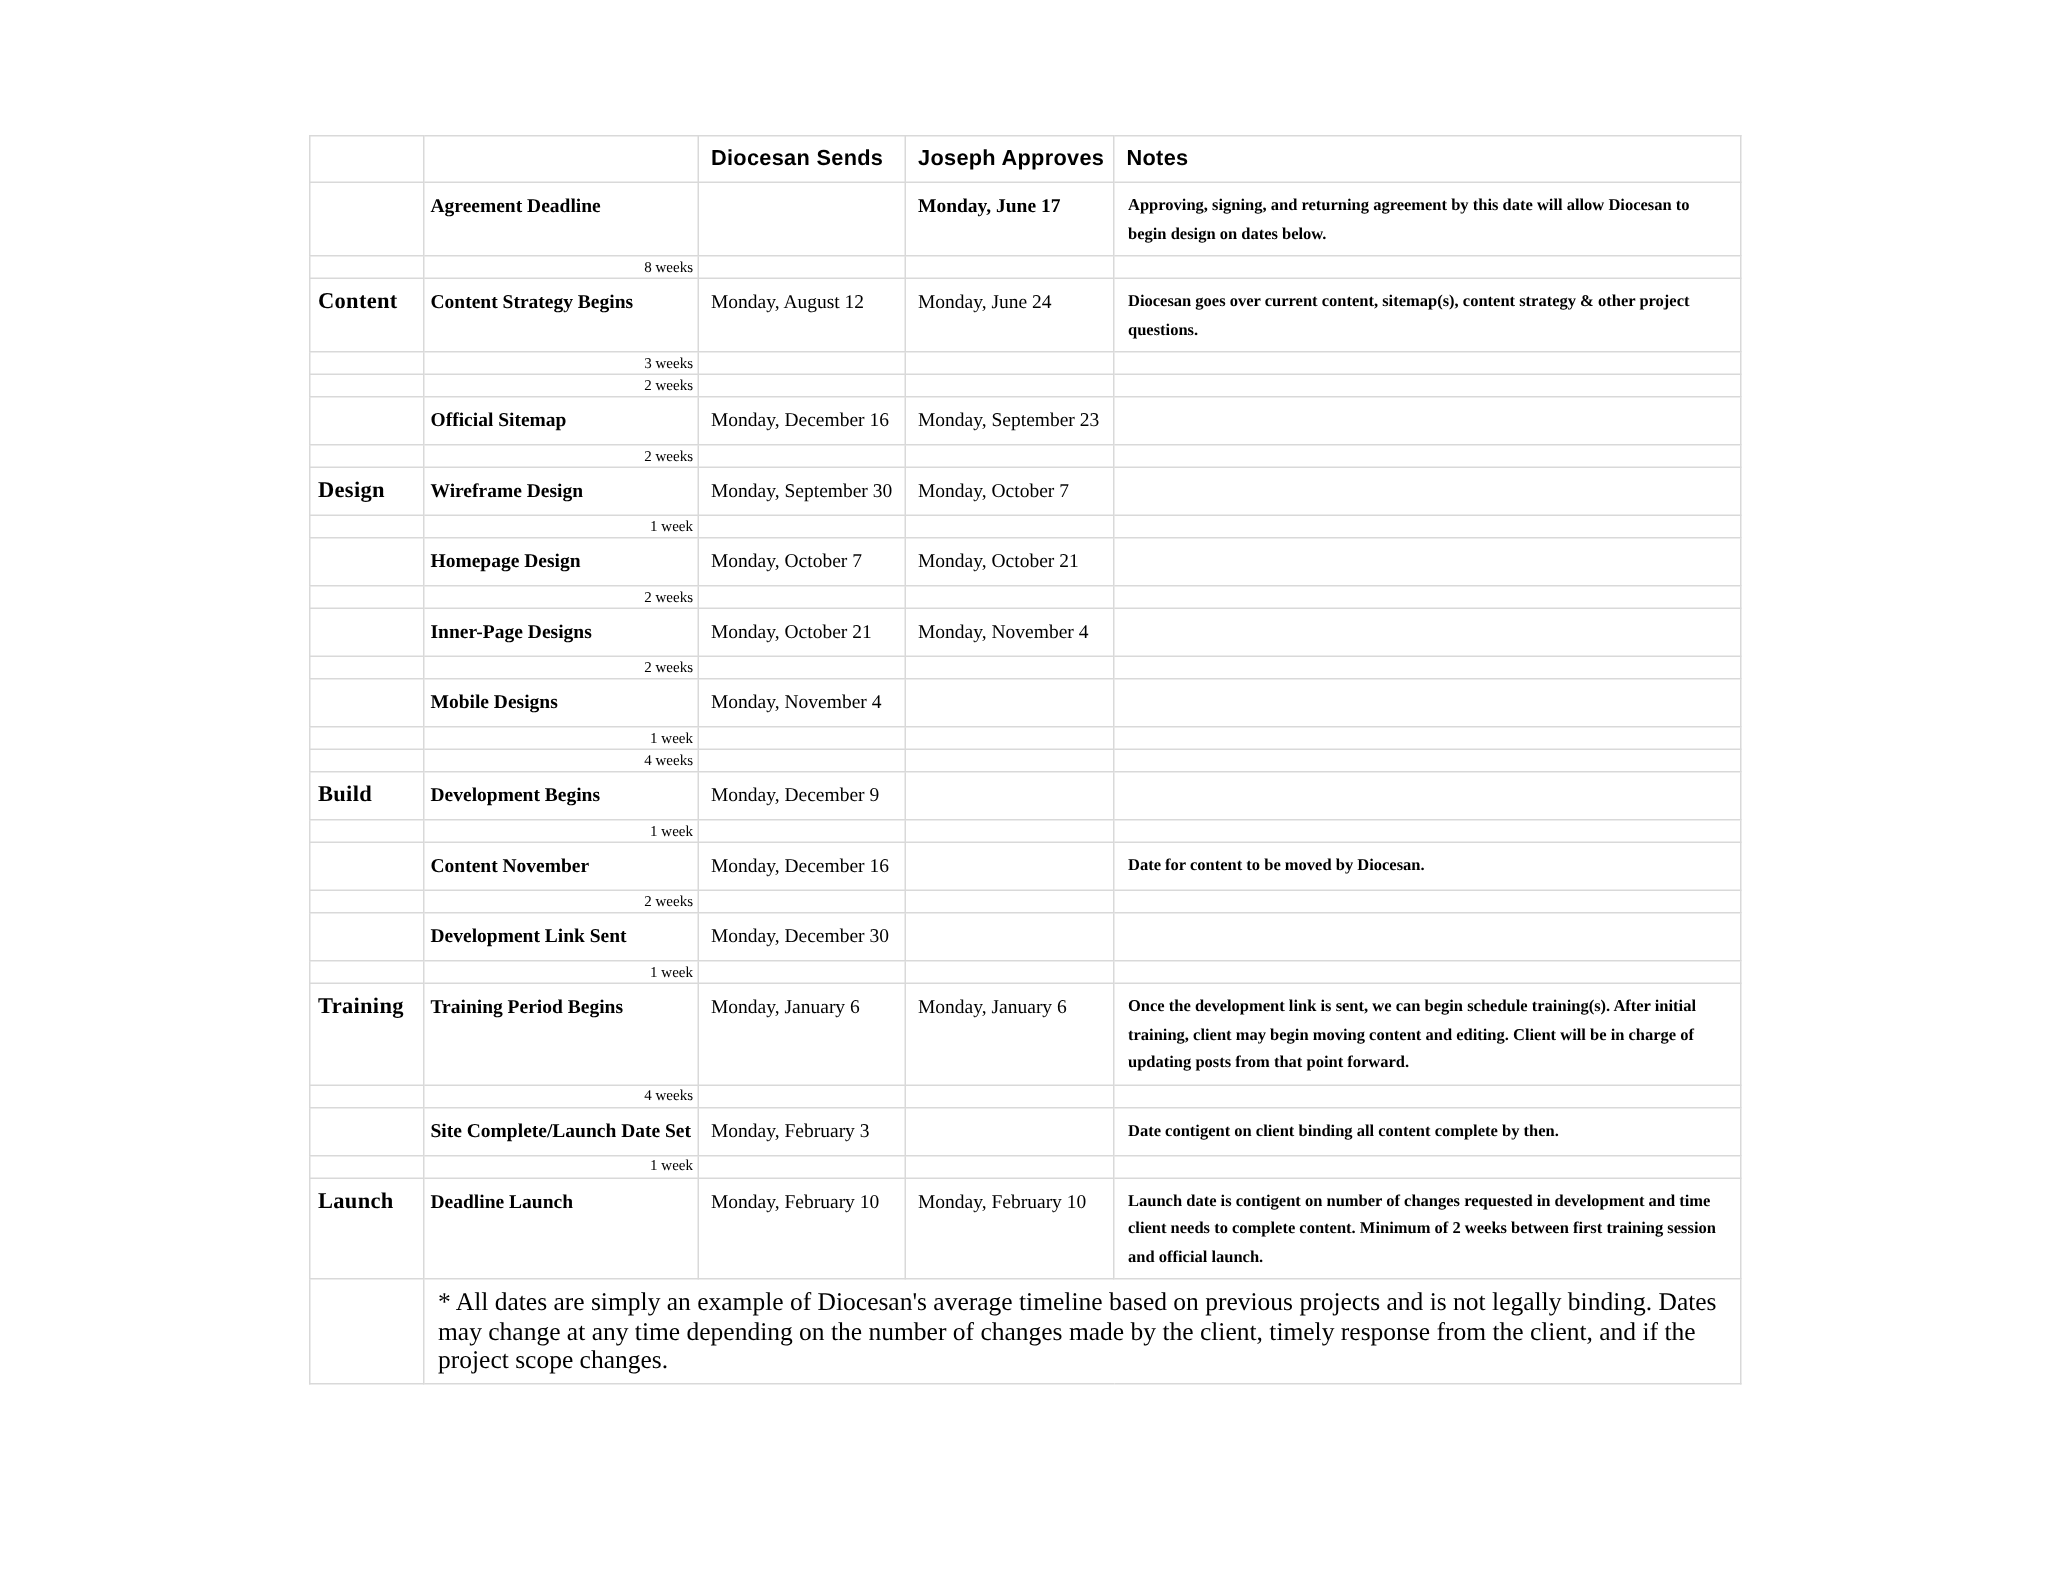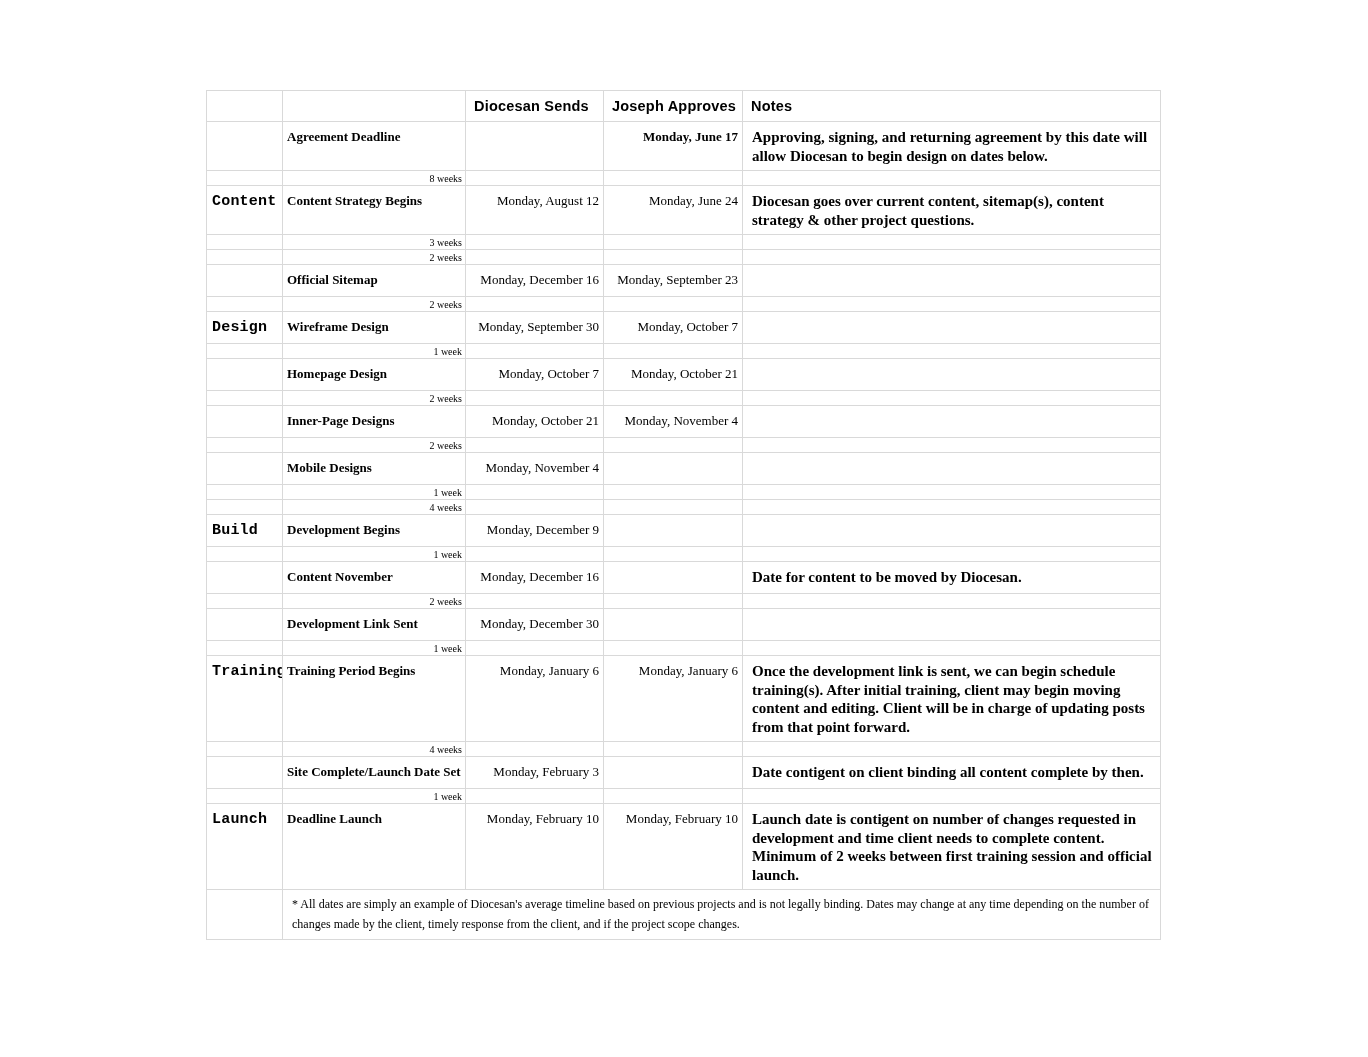--- a/index.html
+++ b/index.html
@@ -31,58 +31,57 @@
     font-size:14.5px;
     letter-spacing:0.2px;
     text-align:left;
     vertical-align:middle;
     height:31px;
     padding:4px 8px;
     white-space:nowrap;
   }
   .m-row td { height:32px; }
   .phase-cell {
-    font-family:Liberation Mono, monospace;
+    font-family:Liberation Serif, serif;
     font-weight:bold;
     font-size:15px;
     letter-spacing:0.2px;
     padding:7px 2px 4px 5px;
     white-space:nowrap;
   }
   .milestone-cell {
     font-weight:bold;
     font-size:13px;
     padding:7px 2px 4px 4px;
   }
   .date-cell {
     font-size:13px;
     padding:7px 4px 4px 8px;
     white-space:nowrap;
-    text-align:right;
   }
   .date-cell.bold-date { font-weight:bold; }
   .notes-cell {
     font-weight:bold;
-    font-size:15px;
+    font-size:11px;
     line-height:18.5px;
     padding:6px 8px 5px 9px;
   }
   .gap-row td {
     height:15px;
     font-size:10px;
     line-height:13px;
     text-align:right;
     vertical-align:middle;
     padding:0 3px 0 0;
     white-space:nowrap;
   }
   .footnote-row td { height:46px; }
   .footnote-cell {
     font-weight:normal;
-    font-size:12px;
+    font-size:17px;
     line-height:19.5px;
     padding:5px 8px 5px 9px;
   }
 </style>
 </head>
 <body>
 
 <div class="canvas">
   <table class="timeline">
     <colgroup>

